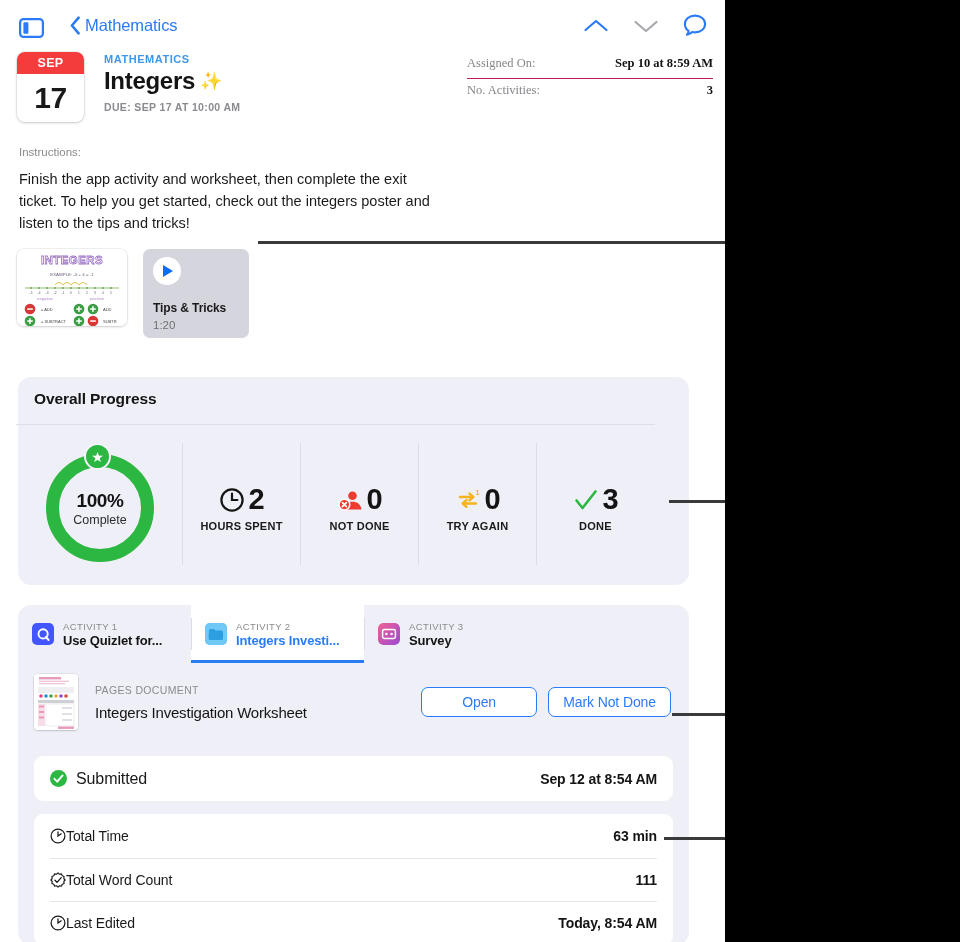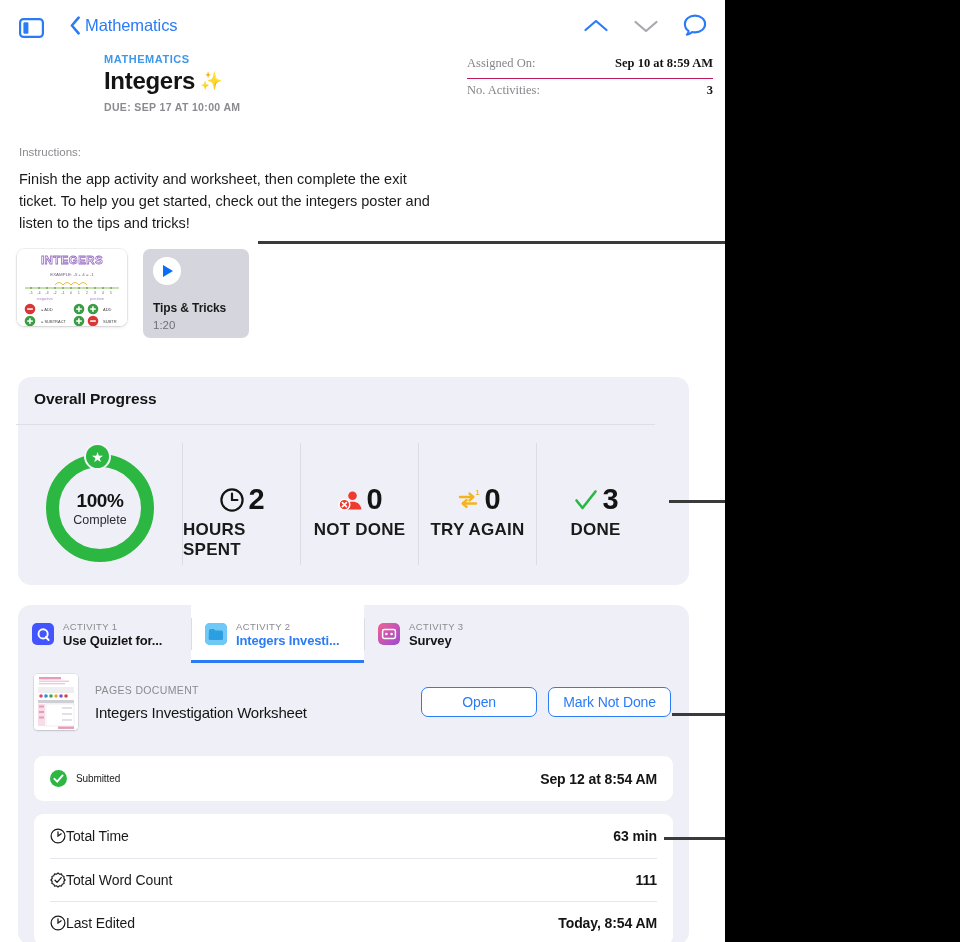--- a/index.html
+++ b/index.html
@@ -162,21 +162,21 @@
   .stats { position: absolute; left: 182px; top: 443px; display: flex; height: 122px; }
   .stat {
     width: 118px; position: relative;
     border-left: 1px solid #dcdce6;
     display: flex; flex-direction: column; align-items: center;
     padding-top: 40px;
   }
   .stat-main { display: flex; align-items: center; gap: 3px; }
   .stat-num { font-size: 29px; font-weight: bold; color: #141414; letter-spacing: -1px; }
   .stat-cap {
-    margin-top: 4px; font-size: 17px; font-weight: bold;
+    margin-top: 4px; font-size: 11px; font-weight: bold;
     color: #1a1a1a; letter-spacing: 0.25px;
   }
   .stat-icon { display: block; }
 
   
   .act-card {
     position: absolute; left: 18px; top: 605px;
     width: 671px; height: 340px;
     background: #efeff7; border-radius: 13px;
   }
@@ -229,21 +229,21 @@
     font-family: "Liberation Sans", sans-serif; letter-spacing: -0.1px;
   }
 
   
   .sub-card {
     position: absolute; left: 16px; top: 151px; width: 639px; height: 45px;
     background: #fff; border-radius: 9px;
     display: flex; align-items: center; padding: 0 16px;
   }
   .sub-left { display: flex; align-items: center; gap: 9px; }
-  .sub-label { font-size: 10px; color: #1a1a1a; letter-spacing: -0.1px; }
+  .sub-label { font-size: 16px; color: #1a1a1a; letter-spacing: -0.1px; }
   .sub-val { margin-left: auto; font-size: 14px; font-weight: bold; color: #141414; letter-spacing: -0.1px; }
 
   
   .list-card {
     position: absolute; left: 16px; top: 209px; width: 639px; height: 131px;
     background: #fff; border-radius: 9px; overflow: hidden;
   }
   .list-row {
     height: 43.5px; display: flex; align-items: center;
     margin: 0 16px;
@@ -287,20 +287,24 @@
         </svg>
         <svg class="nav-icon" width="26" height="16" viewBox="0 0 26 16">
           <polyline points="2.5,4 13,13 23.5,4" fill="none" stroke="#a8a8ae" stroke-width="2.2" stroke-linecap="round" stroke-linejoin="round"></polyline>
         </svg>
         <svg class="nav-icon" width="24" height="23" viewBox="0 0 24 23">
           <path d="M12 1.6c5.7 0 10.1 3.6 10.1 8.4 0 4.8-4.4 8.4-10.1 8.4-1 0-2-.1-2.9-.3-1.6 1.4-3.6 2.3-5.2 2.5.8-1 1.6-2.3 1.7-3.6C3 15.3 1.9 12.8 1.9 10 1.9 5.2 6.3 1.6 12 1.6z" fill="none" stroke="#2b7bf6" stroke-width="2.1" stroke-linejoin="round"></path>
         </svg>
       </div>
     </div>
 
+    <div class="cal-badge">
+      <div class="cal-month">SEP</div>
+      <div class="cal-day">17</div>
+    </div>
 
     <div class="title-block">
       <div class="course-label">MATHEMATICS</div>
       <div class="assign-title-row">
         <span class="assign-title">Integers</span>
         <span class="sparkle">✨</span>
       </div>
       <div class="due-label">DUE: SEP 17 AT 10:00 AM</div>
     </div>
 

